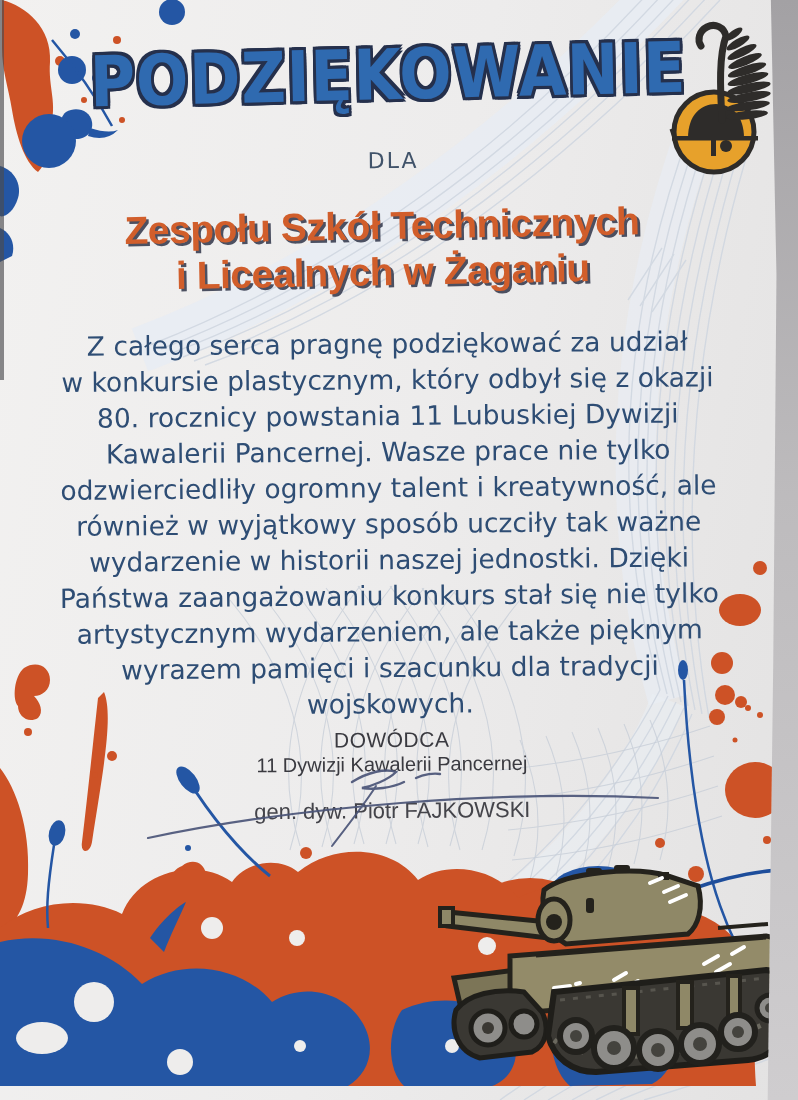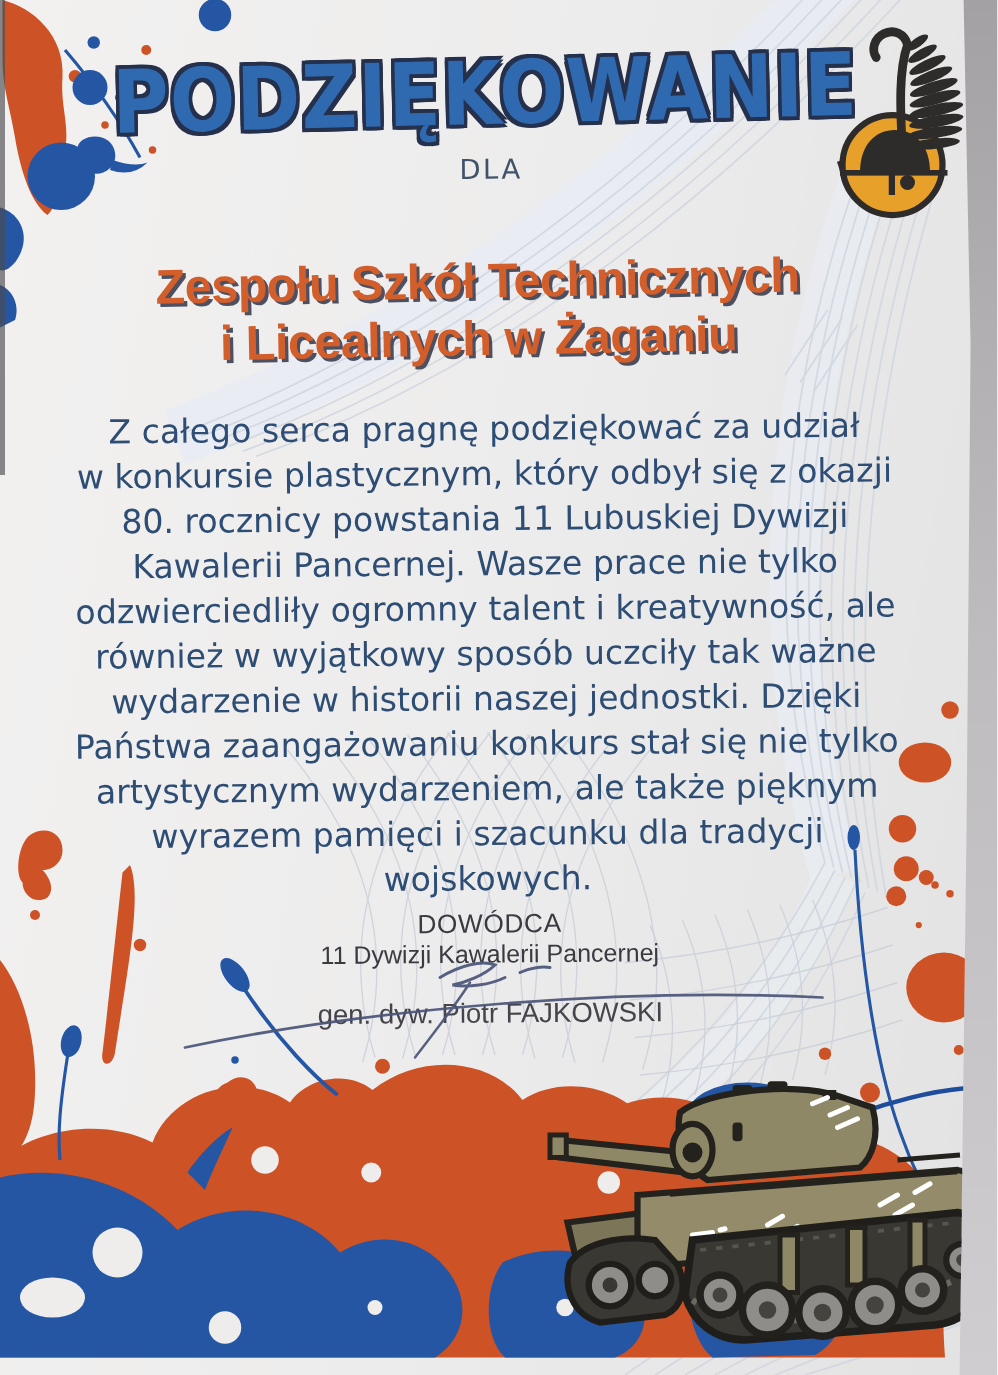--- a/index.html
+++ b/index.html
@@ -10,21 +10,21 @@
   .paper{position:absolute;inset:0;
     background:linear-gradient(100deg,#f2f1f0 0%,#edecec 50%,#e3e2e2 100%);
     clip-path:polygon(0 0,96.6% 0,97.3% 25%,96.9% 60%,96.2% 100%,0 100%);}
   .layer{position:absolute;left:0;top:0;}
   .tilt{position:absolute;inset:0;transform:rotate(-0.5deg);}
   .title{position:absolute;top:34px;left:50%;margin:0;white-space:nowrap;
     transform:translateX(-51%) scaleX(.88) rotate(-0.8deg);
     font-size:70px;font-weight:bold;letter-spacing:1px;color:#2f6ab0;
     text-shadow:-3px -3px 0 #25304c,3px -3px 0 #25304c,-3px 3px 0 #25304c,3px 3px 0 #25304c,
       0 -3px 0 #25304c,0 3px 0 #25304c,-3px 0 0 #25304c,3px 0 0 #25304c;}
-  .dla{position:absolute;top:124px;left:50%;transform:translateX(-55%);
+  .dla{position:absolute;top:148px;left:50%;transform:translateX(-55%);
     font-size:22px;letter-spacing:2px;color:#41536a;}
   .recipient{position:absolute;top:203px;left:0;width:770px;text-align:center;
     font-family:"Liberation Sans",sans-serif;font-weight:bold;font-size:39px;line-height:1.17;
     color:#d15e2b;letter-spacing:-0.5px;
     text-shadow:2.5px 2.5px 0 rgba(47,52,72,.85);transform:rotate(-0.6deg);}
   .bodytext{position:absolute;top:326px;left:8px;width:762px;text-align:center;
     font-size:26.5px;line-height:36px;color:#2e4d74;}
   .bodytext div{white-space:nowrap;}
   .sig{position:absolute;left:0;width:780px;text-align:center;
     font-family:"Liberation Sans",sans-serif;color:#3a3a40;}

